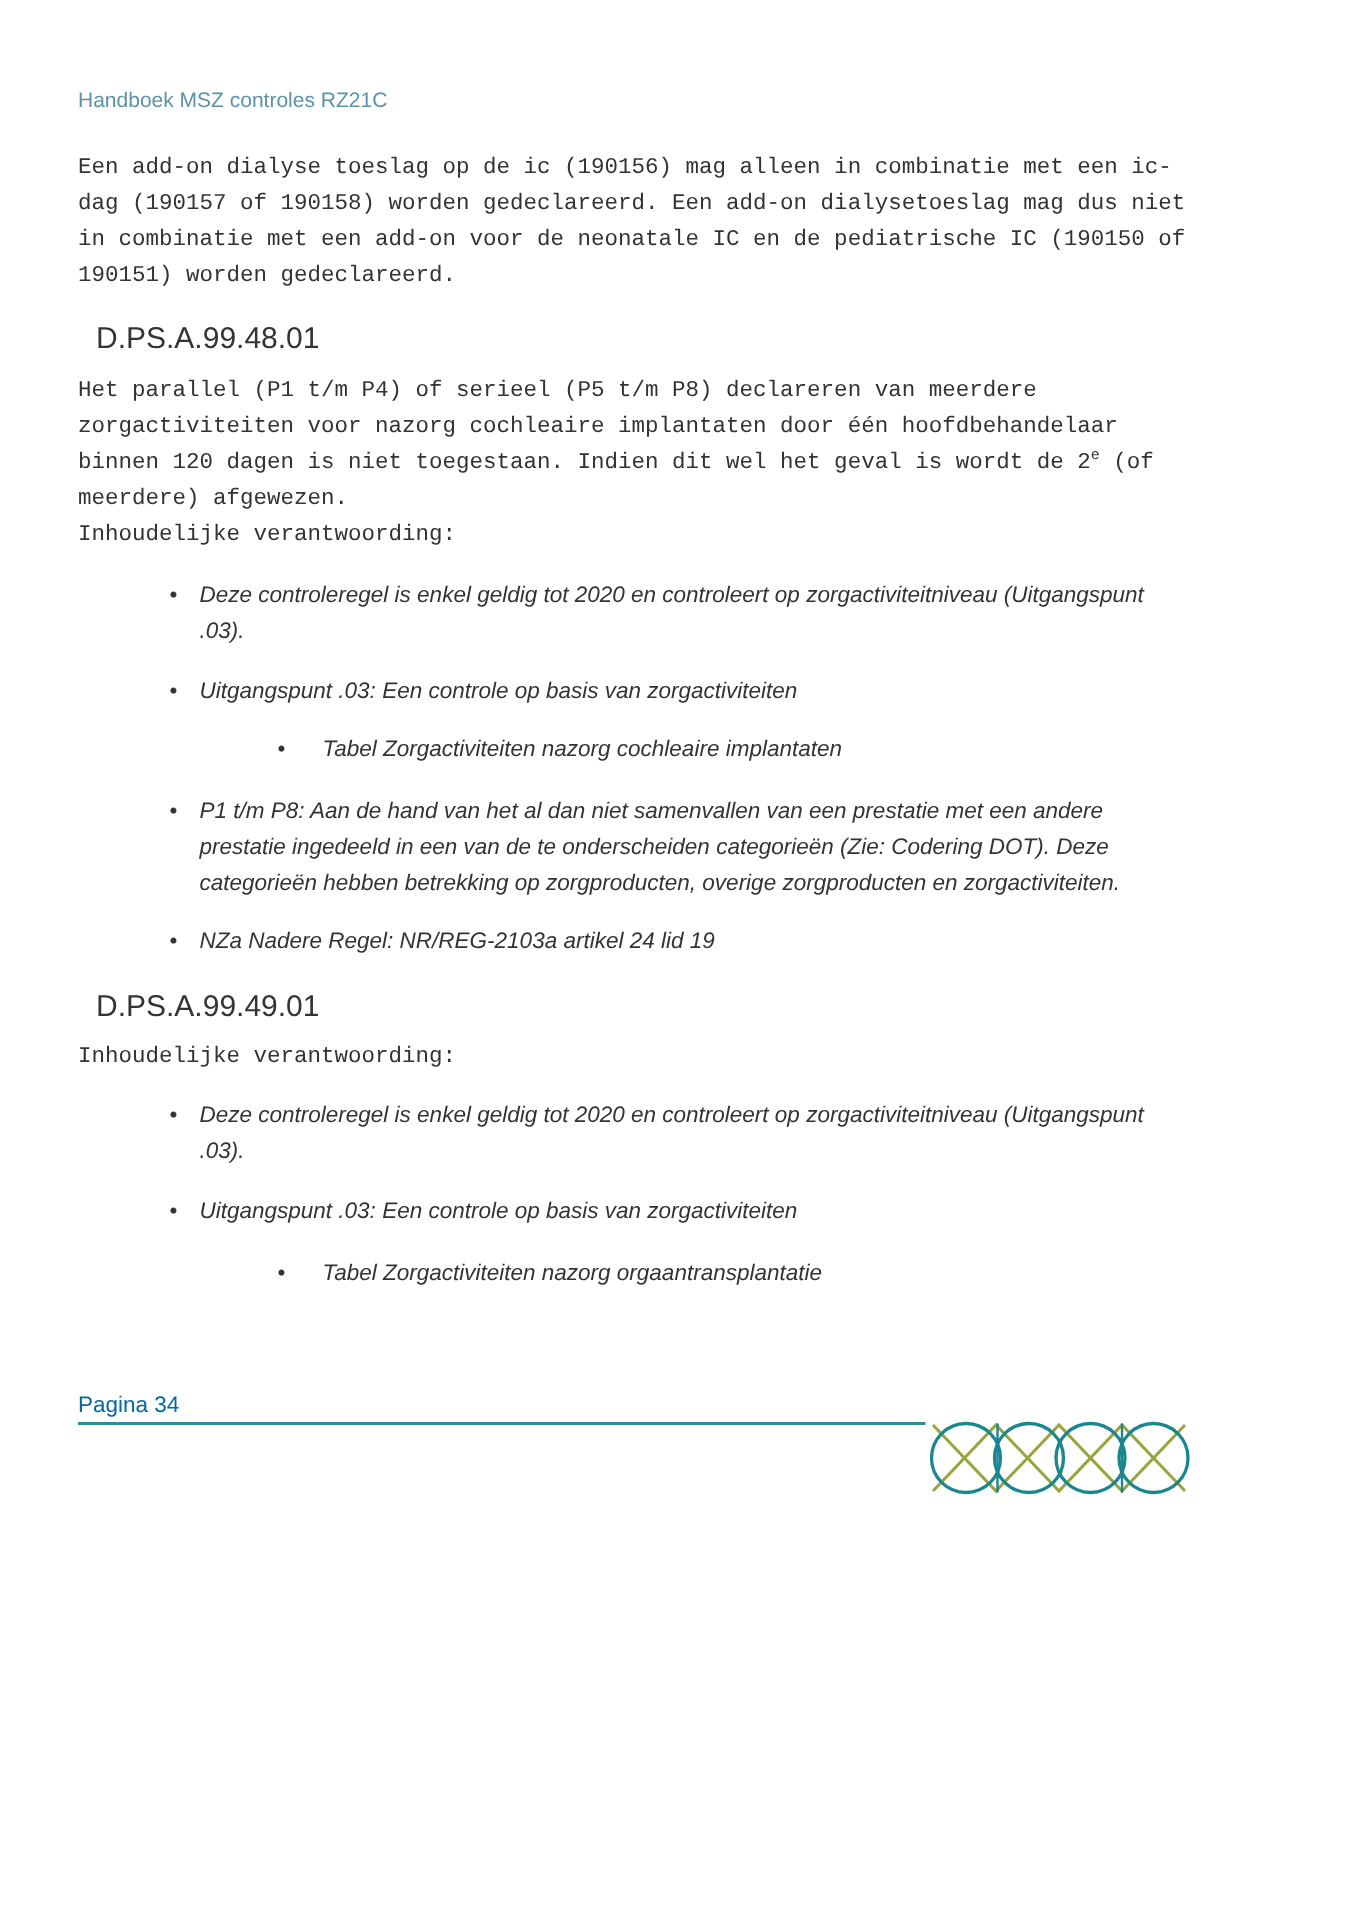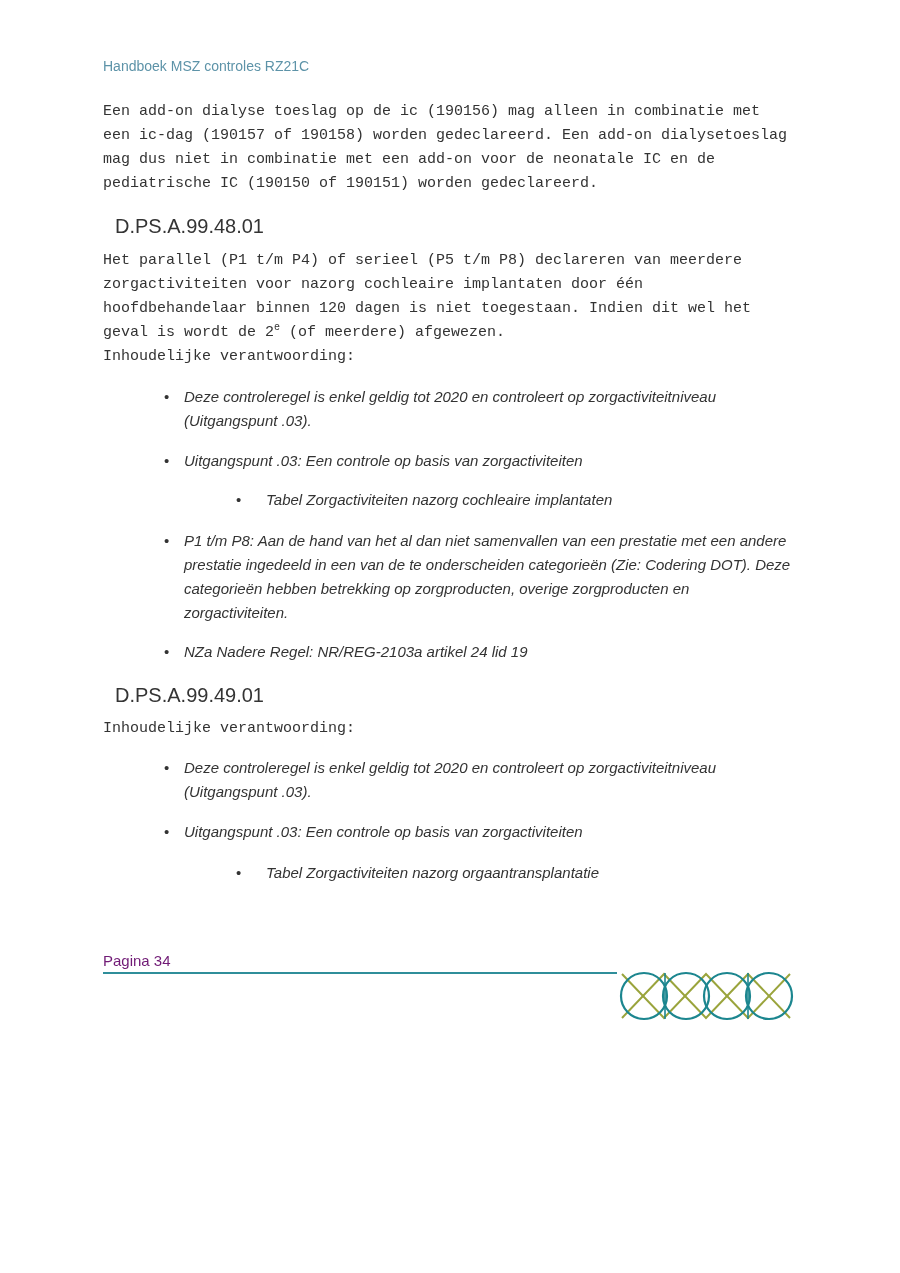--- a/index.html
+++ b/index.html
@@ -2,21 +2,21 @@
 <html><head>
 <meta charset="utf-8">
 <style>
   html, body { margin: 0; padding: 0; background: #ffffff; }
   .page {
     position: relative;
     width: 900px;
     height: 1273px;
     box-sizing: border-box;
     background: #ffffff;
-    padding: 57px 105px 0 103px;
+    padding: 57px 105px 0 52px;
     font-family: "Liberation Sans", "DejaVu Sans", sans-serif;
     font-size: 15px;
     line-height: 24px;
     color: #333333;
     overflow: hidden;
   }
   .doc-header {
     font-size: 14px;
     line-height: 18px;
     color: #5D93A8;
@@ -43,21 +43,21 @@
   .li.gap16 { margin-top: 16px; }
   .li.gap15 { margin-top: 15px; }
   .li.gap17 { margin-top: 17px; }
   .italic-heading {
     font-style: italic;
     margin: 15px 0 0 0;
   }
   sup.sup-e { font-size: 10px; line-height: 0; vertical-align: super; }
   .footer { margin-top: 66px; }
   .footer-pagina {
-    color: #701a75;
+    color: #0369a1;
     line-height: 20px;
     margin-top: 45px;
   }
   .footer-line-row {
     display: flex;
     align-items: flex-start;
   }
   .footer-rule {
     flex: 1 1 auto;
     height: 2px;

